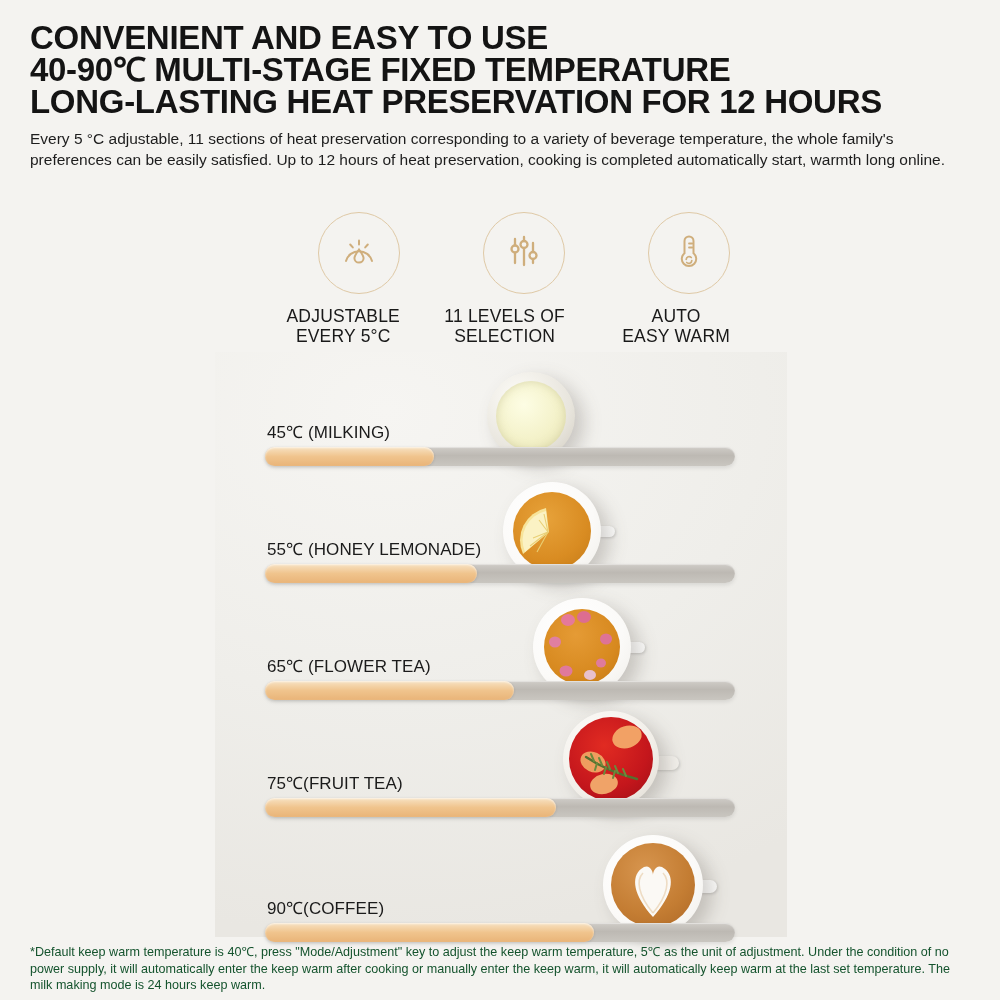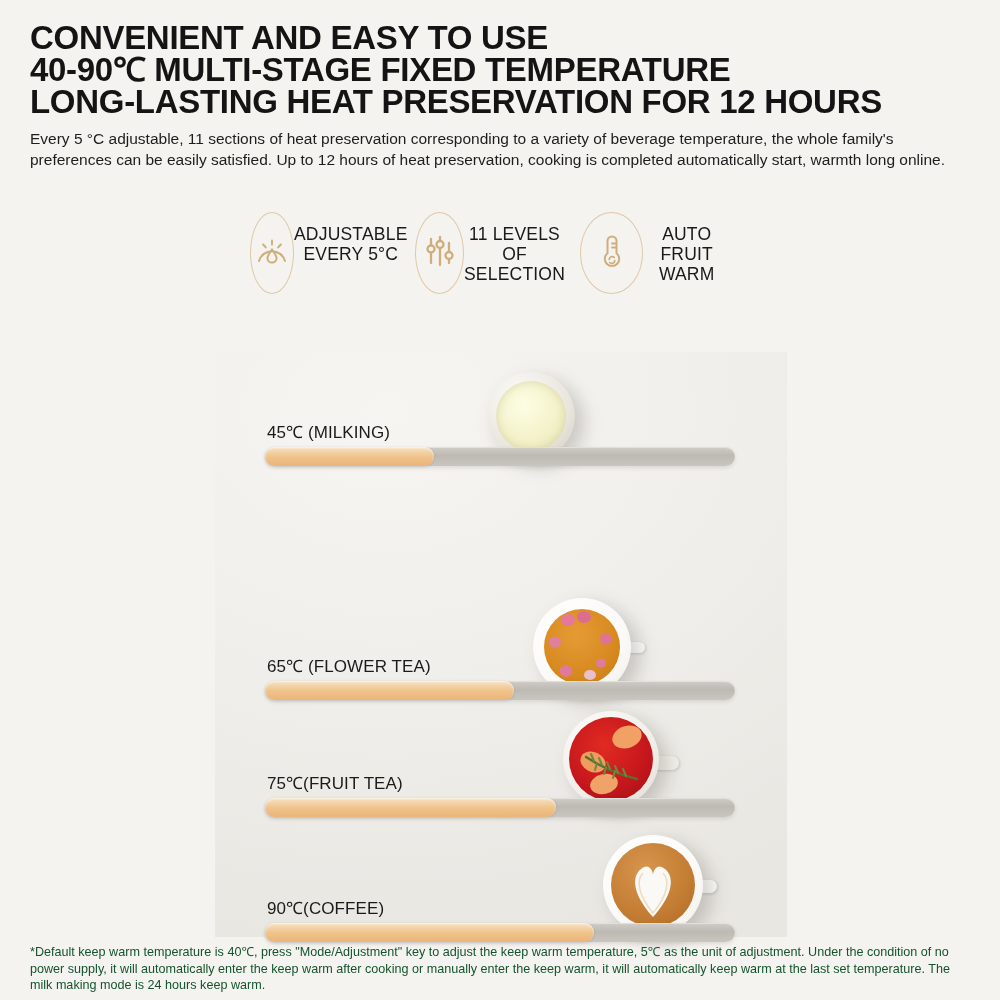--- a/index.html
+++ b/index.html
@@ -49,22 +49,22 @@
     position: absolute;
     top: 212px;
     left: 250px;
     width: 480px;
     display: flex;
     justify-content: space-between;
   }
   .feature {
     width: 150px;
     display: flex;
-    flex-direction: row;
-    align-items: flex-start;
+    flex-direction: column;
+    align-items: flex-end;
   }
   .circle {
     width: 82px;
     height: 82px;
     border-radius: 50%;
     border: 1.4px solid #dfc9a6;
     display: flex;
     align-items: center;
     justify-content: center;
     background: transparent;
@@ -211,40 +211,64 @@
     <div class="circle">
       <span>
         <svg width="40" height="40" viewBox="0 0 40 40" fill="none" stroke="#cfae7c" stroke-width="2" stroke-linecap="round">
           <path d="M24.5 22.2 V10 a4.5 4.5 0 0 0 -9 0 v12.2 a7.2 7.2 0 1 0 9 0 z"></path>
           <path d="M20 12.5 h3.2 M20 16.5 h3.2" stroke-width="1.8"></path>
           <path d="M17.2 28.4 a3 3 0 0 1 5.1 -1.9 M22.8 29.6 a3 3 0 0 1 -5.1 1.9" stroke-width="1.7"></path>
         </svg>
       </span>
     </div>
     <div class="feature-label">AUTO
-FRUIT WARM</div>
+EASY WARM</div>
   </div>
 
 </div>
 
 <div class="panel">
 
   <div class="row" style="top:0px;">
     <div class="drink" style="left:272px; top:20px; width:88px; height:88px;">
       <div class="saucer" style="background:radial-gradient(circle at 36% 30%, #fdfcf8 0%,#e8e5dd 62%,#cfcabd 100%);"></div>
       <div class="liquid" style="left:9px; top:9px; right:9px; bottom:9px;
                   background:radial-gradient(circle at 40% 34%, #fdfde4 0%, #f4f2ca 55%, #e8e4b4 100%);
                   box-shadow: inset 0 0 8px rgba(190,185,140,0.5);"></div>
     </div>
     <div class="row-label" style="top:68px;">45℃ (MILKING)</div>
     <div class="track" style="top:95px;">
       <div class="fill" style="width:36%;"></div>
     </div>
   </div>
 
+  <div class="row" style="top:117px;">
+    <div class="handle" style="left:378px; top:57px; width:22px; height:11px; border-radius:0 7px 7px 0;"></div>
+    <div class="drink" style="left:288px; top:13px; width:98px; height:98px;">
+      <div class="saucer"></div>
+      <div class="liquid" style="left:10px; top:10px; right:10px; bottom:10px;
+                  background:radial-gradient(circle at 42% 34%, #e7a23a 0%, #d98c22 60%, #c37a18 100%);">
+        <svg width="78" height="78" viewBox="0 0 78 78" style="position:absolute;left:0;top:0;">
+          <path d="M10 62 A33 33 0 0 1 33 16 L36 40 Z" fill="#f7e49a"></path>
+          <path d="M12 60 A30 30 0 0 1 33 19 L35 40 Z" fill="#fbf2c4"></path>
+          <g stroke="#e9cf74" stroke-width="1.1">
+            <path d="M35 40 L17 54"></path>
+              <path d="M35 40 L20 46"></path>
+              <path d="M35 40 L24 60"></path>
+            <path d="M35 40 L31 22"></path>
+              <path d="M35 40 L26 28"></path>
+          </g>
+        </svg>
+      </div>
+    </div>
+    <div class="row-label" style="top:68px;">55℃ (HONEY LEMONADE)</div>
+    <div class="track" style="top:95px;">
+      <div class="fill" style="width:45%;"></div>
+    </div>
+  </div>
 
   <div class="row" style="top:234px;">
     <div class="handle" style="left:408px; top:56px; width:22px; height:11px; border-radius:0 7px 7px 0;"></div>
     <div class="drink" style="left:318px; top:12px; width:98px; height:98px;">
       <div class="saucer"></div>
       <div class="liquid" style="left:11px; top:11px; right:11px; bottom:11px;
                   background:radial-gradient(circle at 42% 34%, #e59b35 0%, #d7891f 62%, #c27715 100%);">
         <svg width="76" height="76" viewBox="0 0 76 76" style="position:absolute;left:0;top:0;">
           <g>
             <ellipse cx="24" cy="11" rx="7" ry="6" fill="#e5799a"></ellipse>

